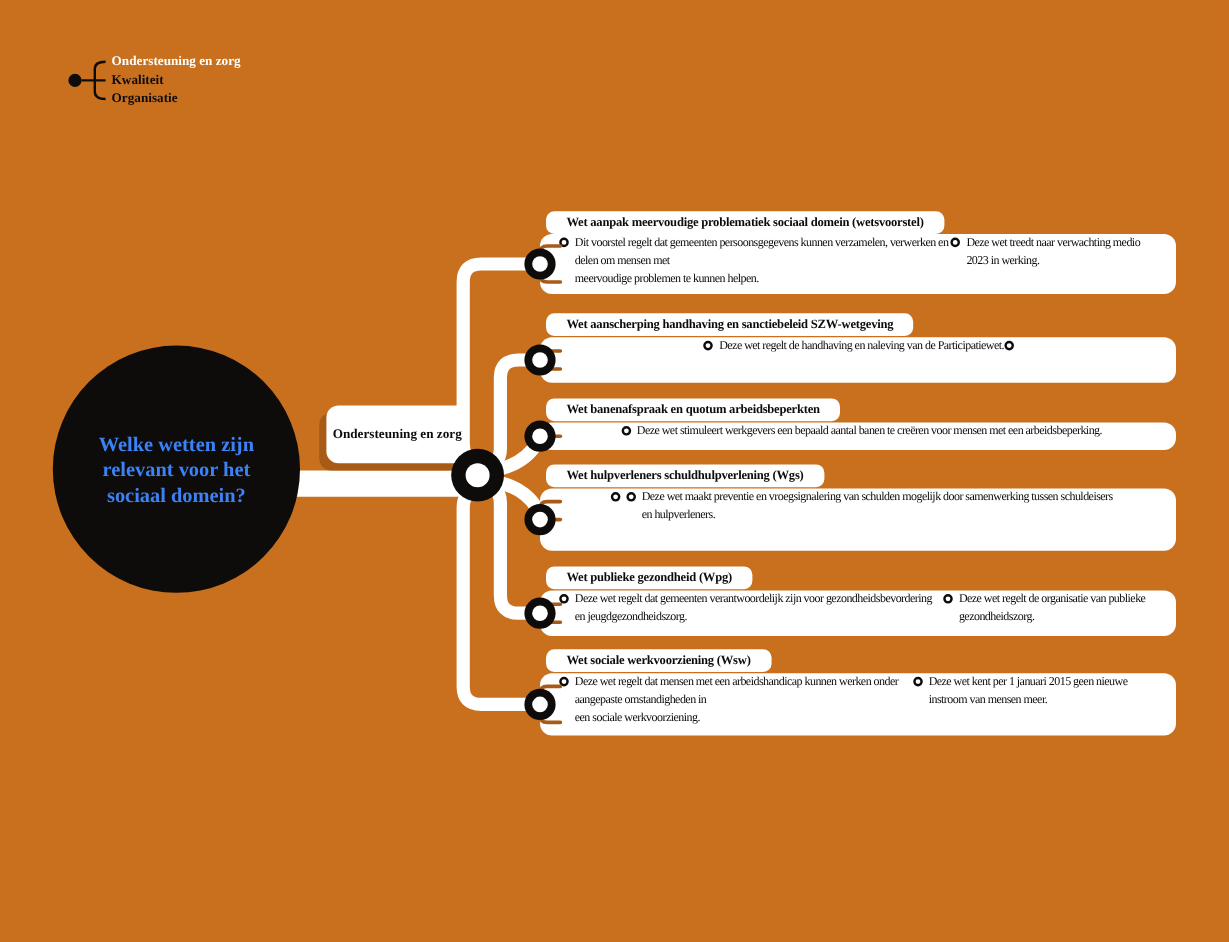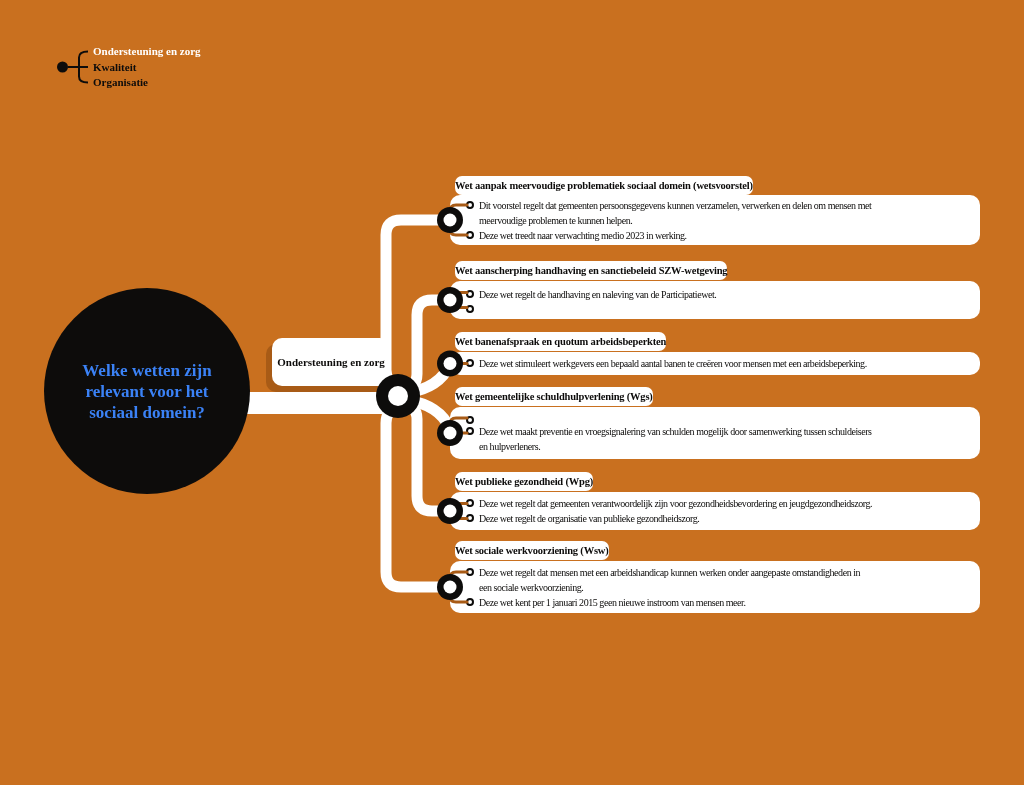--- a/index.html
+++ b/index.html
@@ -28,26 +28,26 @@
 
   
   .root-label{
     position:absolute;left:272px;top:338px;width:118px;height:48px;background:#ffffff;
     border-radius:10px;box-shadow:-6px 6px 0 #A85B16;display:flex;align-items:center;
     justify-content:center;text-align:center;font-weight:bold;font-size:11px;line-height:13px;
   }
 
   
   .branch-title{
-    position:absolute;left:455px;height:19px;line-height:19px;padding:0 0;background:#ffffff;
+    position:absolute;left:455px;height:19px;line-height:19px;padding:0 17px;background:#ffffff;
     border-radius:7px;font-weight:bold;font-size:10.5px;letter-spacing:-0.2px;white-space:nowrap;
   }
   .branch-box{
     position:absolute;left:450px;width:530px;background:#ffffff;border-radius:10px;
-    display:flex;flex-direction:column;justify-content:center;
+    display:flex;flex-direction:row;justify-content:center;
     padding:0 10px 0 16px;box-sizing:border-box;
   }
   .bullet-row{display:flex;align-items:flex-start;}
   .bullet-ring{
     flex:0 0 auto;width:4px;height:4px;border:2.5px solid #0D0C0B;border-radius:50%;
     background:#ffffff;margin:3px 5px 0 0;
   }
   .bullet-text{
     font-size:10px;line-height:15px;letter-spacing:-0.45px;white-space:pre-line;
   }
@@ -116,21 +116,21 @@
   </div>
 
   <div class="branch-title" style="top:332px">Wet banenafspraak en quotum arbeidsbeperkten</div>
   <div class="branch-box" style="top:352px;height:23px">
     <div class="bullet-row">
       <span class="bullet-ring"></span>
       <span class="bullet-text">Deze wet stimuleert werkgevers een bepaald aantal banen te creëren voor mensen met een arbeidsbeperking.</span>
     </div>
   </div>
 
-  <div class="branch-title" style="top:387px">Wet gemeentelijke schuldhulpverlening (Wgs)</div>
+  <div class="branch-title" style="top:387px">Wet hulpverleners schuldhulpverlening (Wgs)</div>
   <div class="branch-box" style="top:407px;height:52px">
     <div class="bullet-row">
       <span class="bullet-ring"></span>
     </div>
     <div class="bullet-row">
       <span class="bullet-ring"></span>
       <span class="bullet-text">Deze wet maakt preventie en vroegsignalering van schulden mogelijk door samenwerking tussen schuldeisers
 en hulpverleners.</span>
     </div>
   </div>

